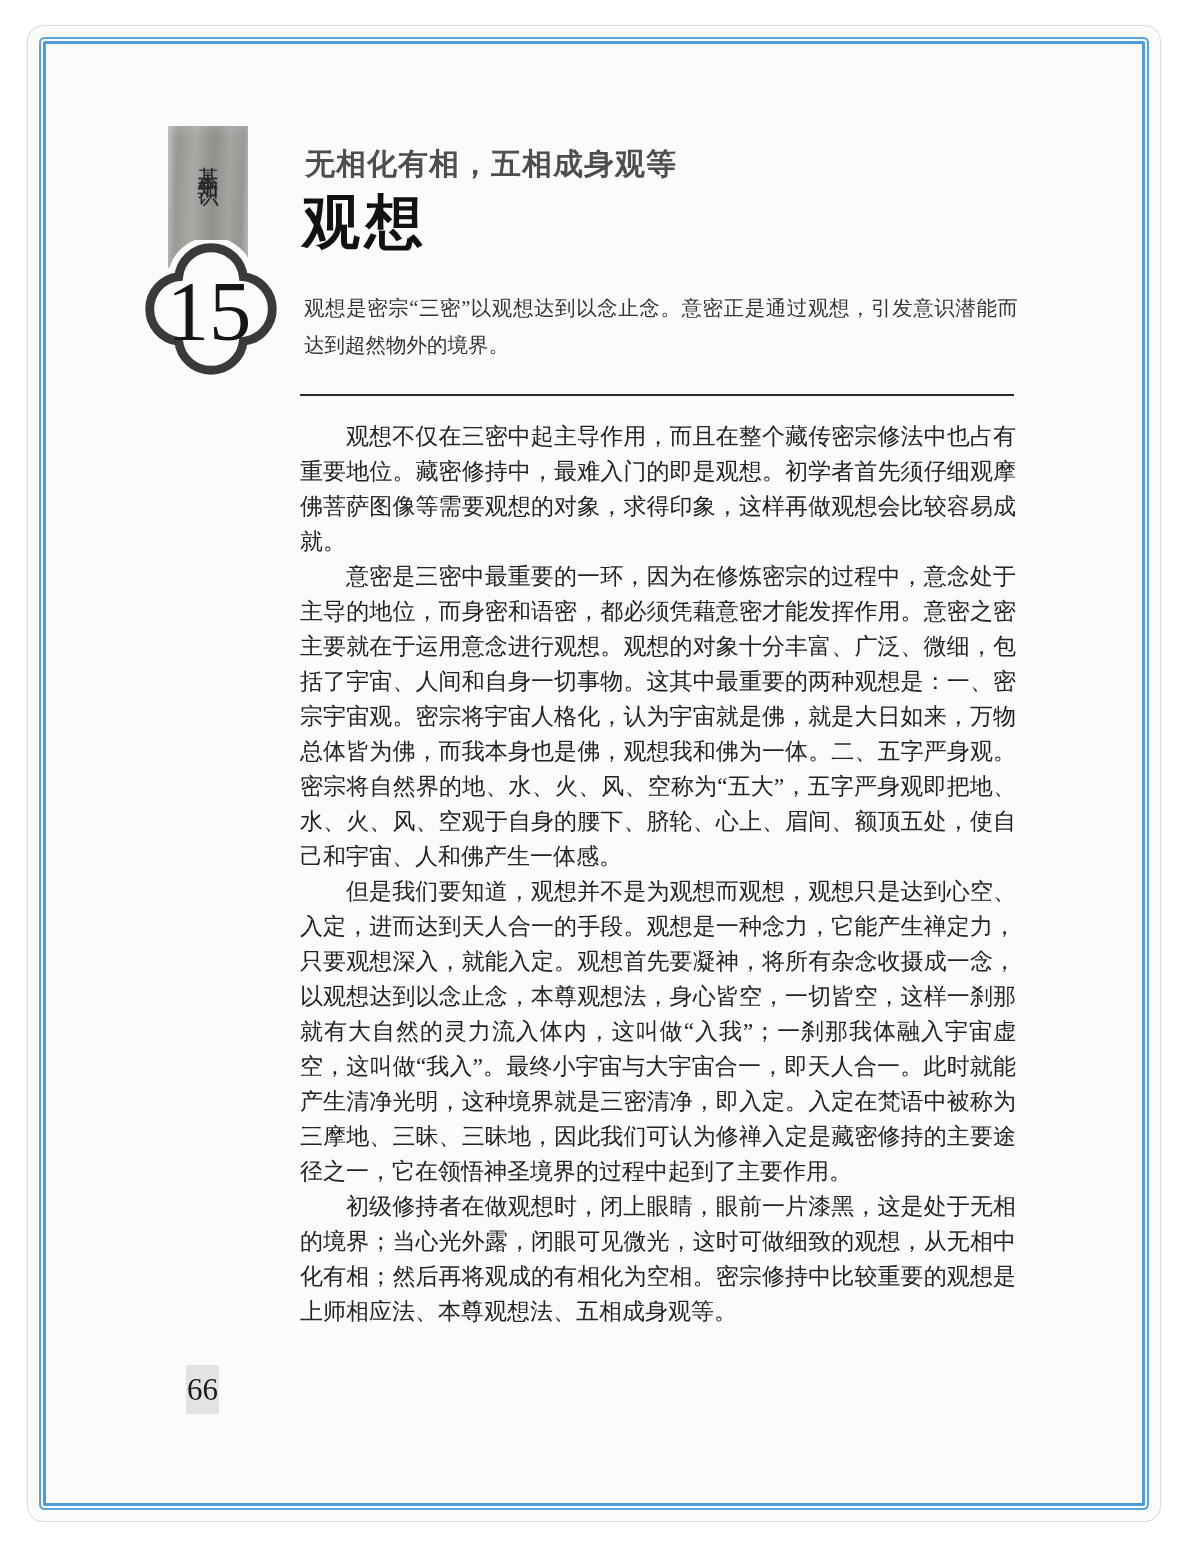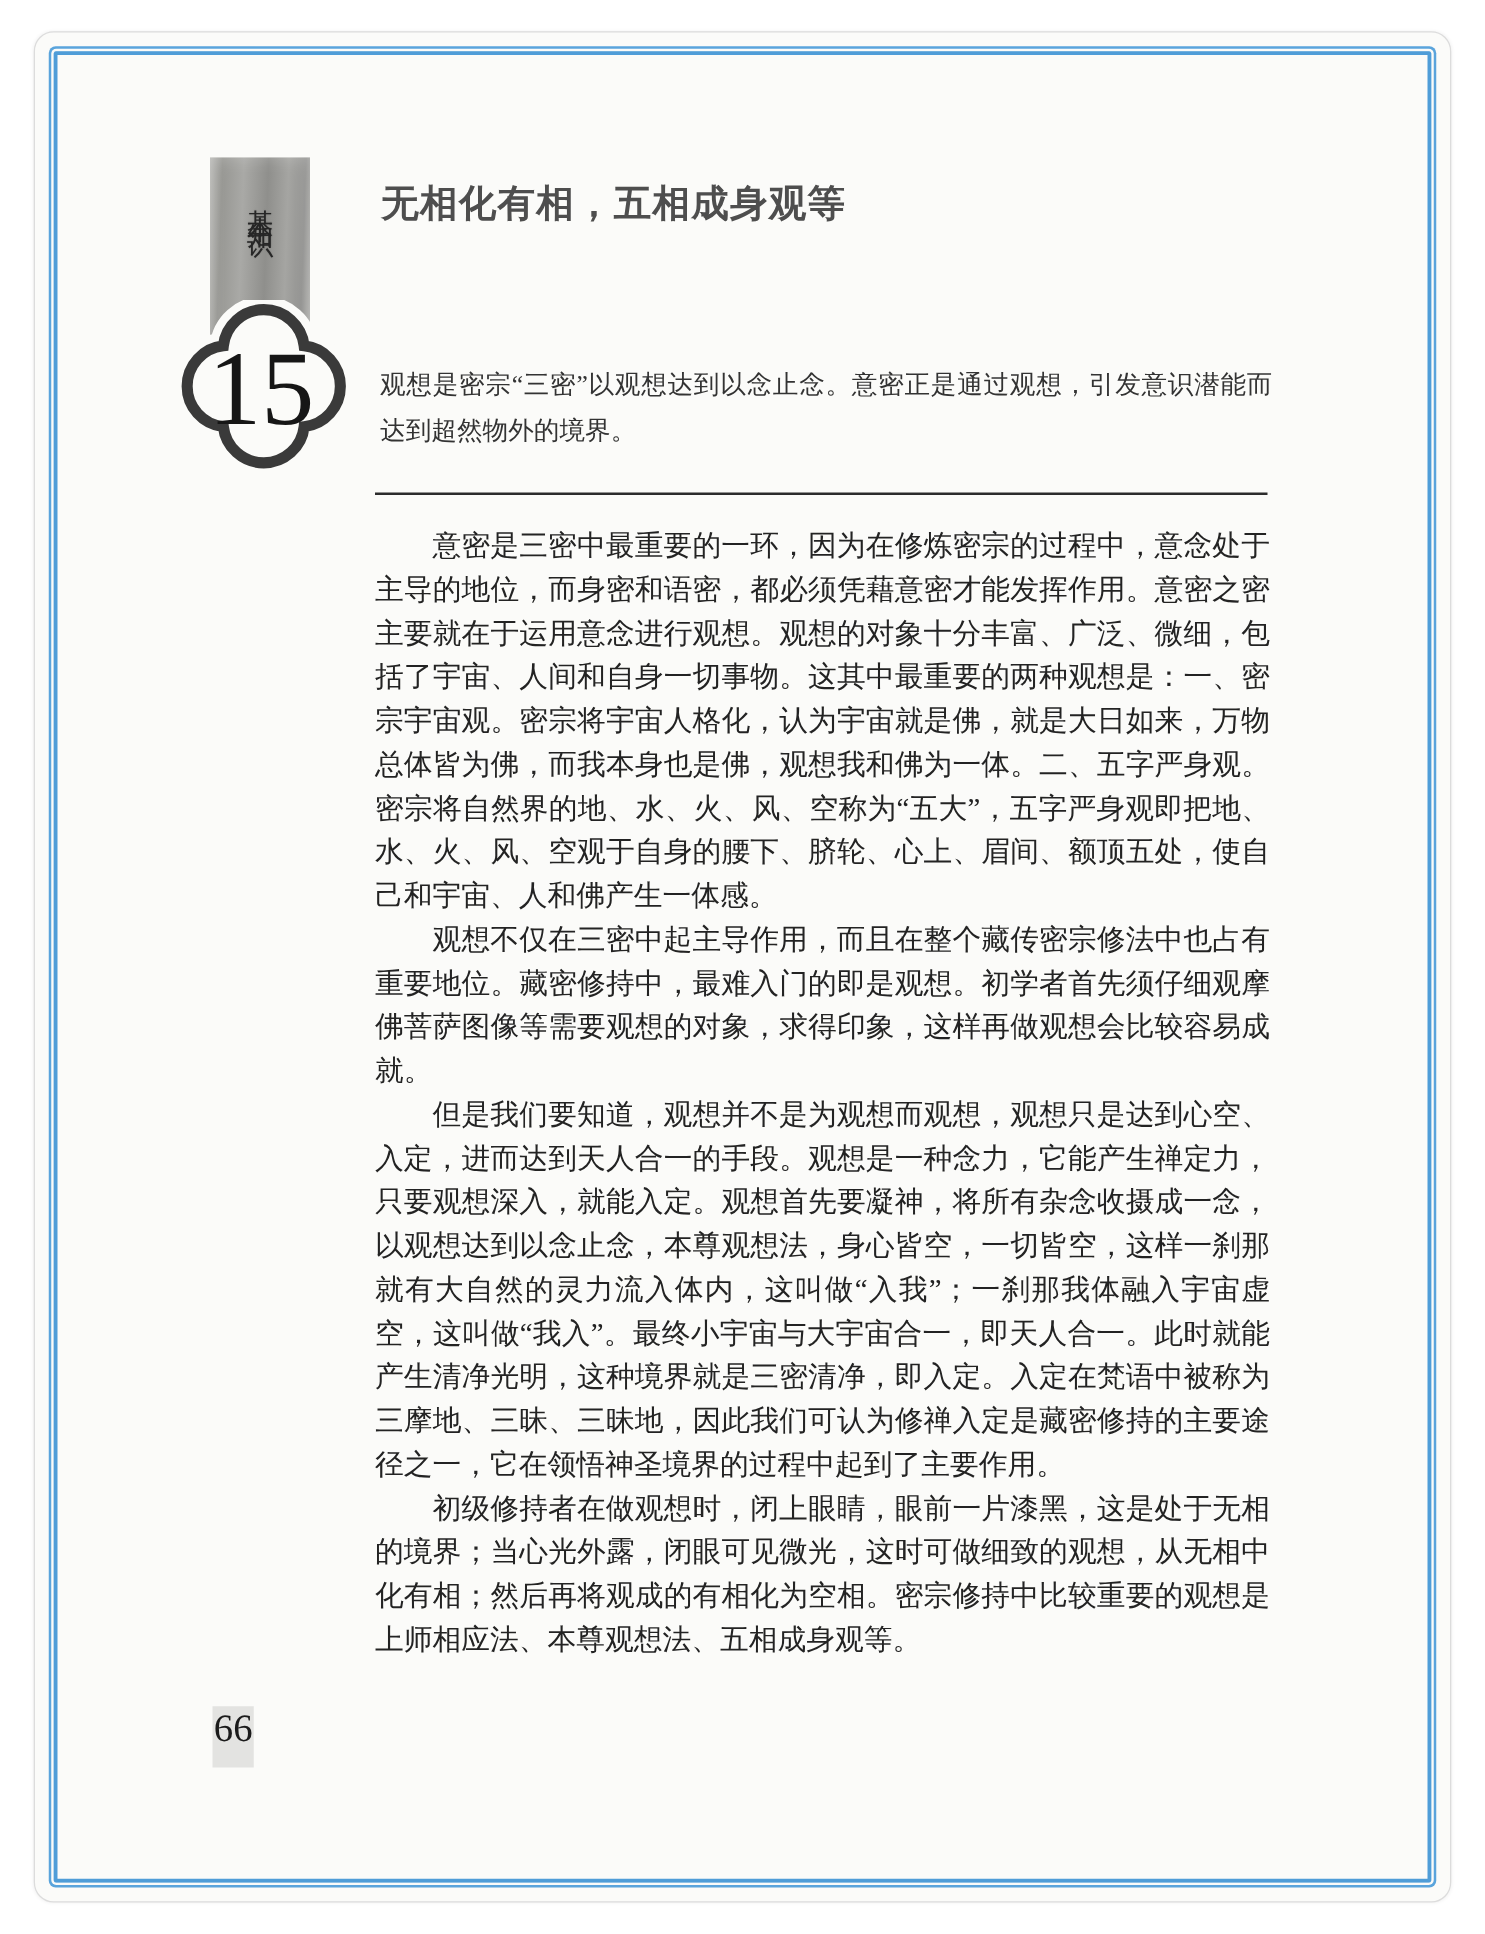--- a/index.html
+++ b/index.html
@@ -106,25 +106,25 @@
     color: #232323;
     text-align: justify;
   }
   .body-text p {
     text-indent: 2em;
     margin: 0;
   }
   
   .page-number-chip {
     position: absolute;
-    left: 142px; top: 1339px;
+    left: 158px; top: 1339px;
     width: 33px; height: 49px;
     background: #e3e3e1;
     display: flex;
-    align-items: flex-start;
+    align-items: center;
     justify-content: center;
   }
   .page-number-chip span {
     font-size: 31px;
     color: #1b1b1b;
   }
 </style>
 </head>
 <body>
 
@@ -139,28 +139,29 @@
   <svg class="medallion" viewBox="0 0 140 140">
 
     <path d="M 37.2 37.2 A 33 33 0 0 1 102.8 37.2 A 33 33 0 0 1 102.8 102.8 A 33 33 0 0 1 37.2 102.8 A 33 33 0 0 1 37.2 37.2 Z" fill="#fbfbf9" stroke="#fbfbf9" stroke-width="22"></path>
 
     <path d="M 37.2 37.2 A 33 33 0 0 1 102.8 37.2 A 33 33 0 0 1 102.8 102.8 A 33 33 0 0 1 37.2 102.8 A 33 33 0 0 1 37.2 37.2 Z" fill="#fbfbf9" stroke="#3a3a3a" stroke-width="9"></path>
     <text x="68" y="101" font-size="86" text-anchor="middle">15</text>
   </svg>
 
   <div class="subtitle">无相化有相，五相成身观等</div>
 
+  <h1 class="page-title">观想</h1>
 
   <div class="intro">观想是密宗“三密”以观想达到以念止念。意密正是通过观想，引发意识潜能而达到超然物外的境界。</div>
 
   <div class="divider"></div>
 
   <div class="body-text">
+    <p>观想不仅在三密中起主导作用，而且在整个藏传密宗修法中也占有重要地位。藏密修持中，最难入门的即是观想。初学者首先须仔细观摩佛菩萨图像等需要观想的对象，求得印象，这样再做观想会比较容易成就。</p>
     <p>意密是三密中最重要的一环，因为在修炼密宗的过程中，意念处于主导的地位，而身密和语密，都必须凭藉意密才能发挥作用。意密之密主要就在于运用意念进行观想。观想的对象十分丰富、广泛、微细，包括了宇宙、人间和自身一切事物。这其中最重要的两种观想是：一、密宗宇宙观。密宗将宇宙人格化，认为宇宙就是佛，就是大日如来，万物总体皆为佛，而我本身也是佛，观想我和佛为一体。二、五字严身观。密宗将自然界的地、水、火、风、空称为“五大”，五字严身观即把地、水、火、风、空观于自身的腰下、脐轮、心上、眉间、额顶五处，使自己和宇宙、人和佛产生一体感。</p>
-    <p>观想不仅在三密中起主导作用，而且在整个藏传密宗修法中也占有重要地位。藏密修持中，最难入门的即是观想。初学者首先须仔细观摩佛菩萨图像等需要观想的对象，求得印象，这样再做观想会比较容易成就。</p>
     <p>但是我们要知道，观想并不是为观想而观想，观想只是达到心空、入定，进而达到天人合一的手段。观想是一种念力，它能产生禅定力，只要观想深入，就能入定。观想首先要凝神，将所有杂念收摄成一念，以观想达到以念止念，本尊观想法，身心皆空，一切皆空，这样一刹那就有大自然的灵力流入体内，这叫做“入我”；一刹那我体融入宇宙虚空，这叫做“我入”。最终小宇宙与大宇宙合一，即天人合一。此时就能产生清净光明，这种境界就是三密清净，即入定。入定在梵语中被称为三摩地、三昧、三昧地，因此我们可认为修禅入定是藏密修持的主要途径之一，它在领悟神圣境界的过程中起到了主要作用。</p>
     <p>初级修持者在做观想时，闭上眼睛，眼前一片漆黑，这是处于无相的境界；当心光外露，闭眼可见微光，这时可做细致的观想，从无相中化有相；然后再将观成的有相化为空相。密宗修持中比较重要的观想是上师相应法、本尊观想法、五相成身观等。</p>
   </div>
 
   <div class="page-number-chip">
     <span>66</span>
   </div>
 
 </div>
 

